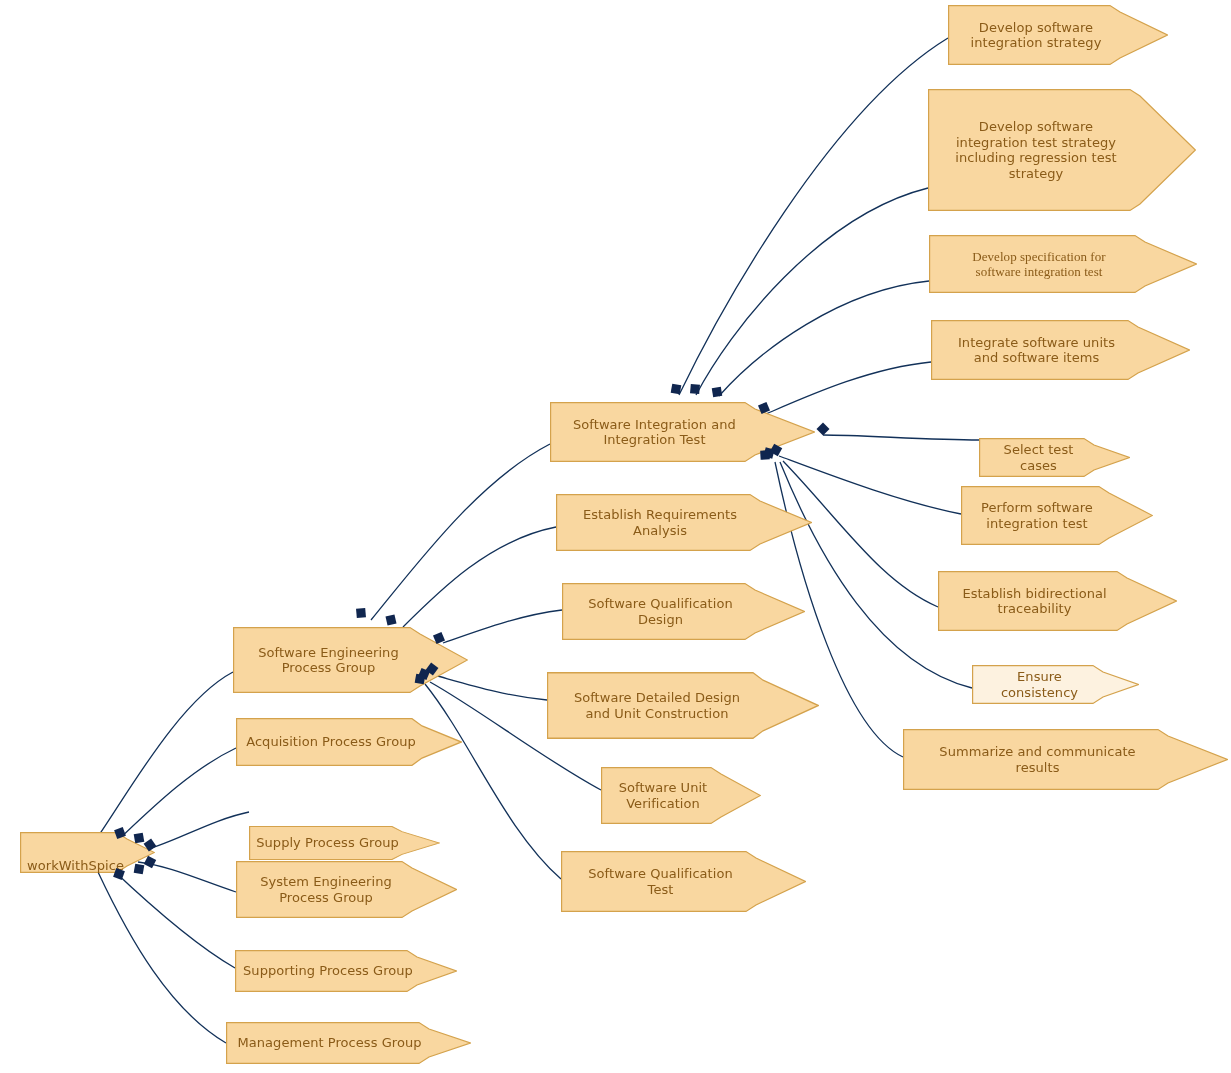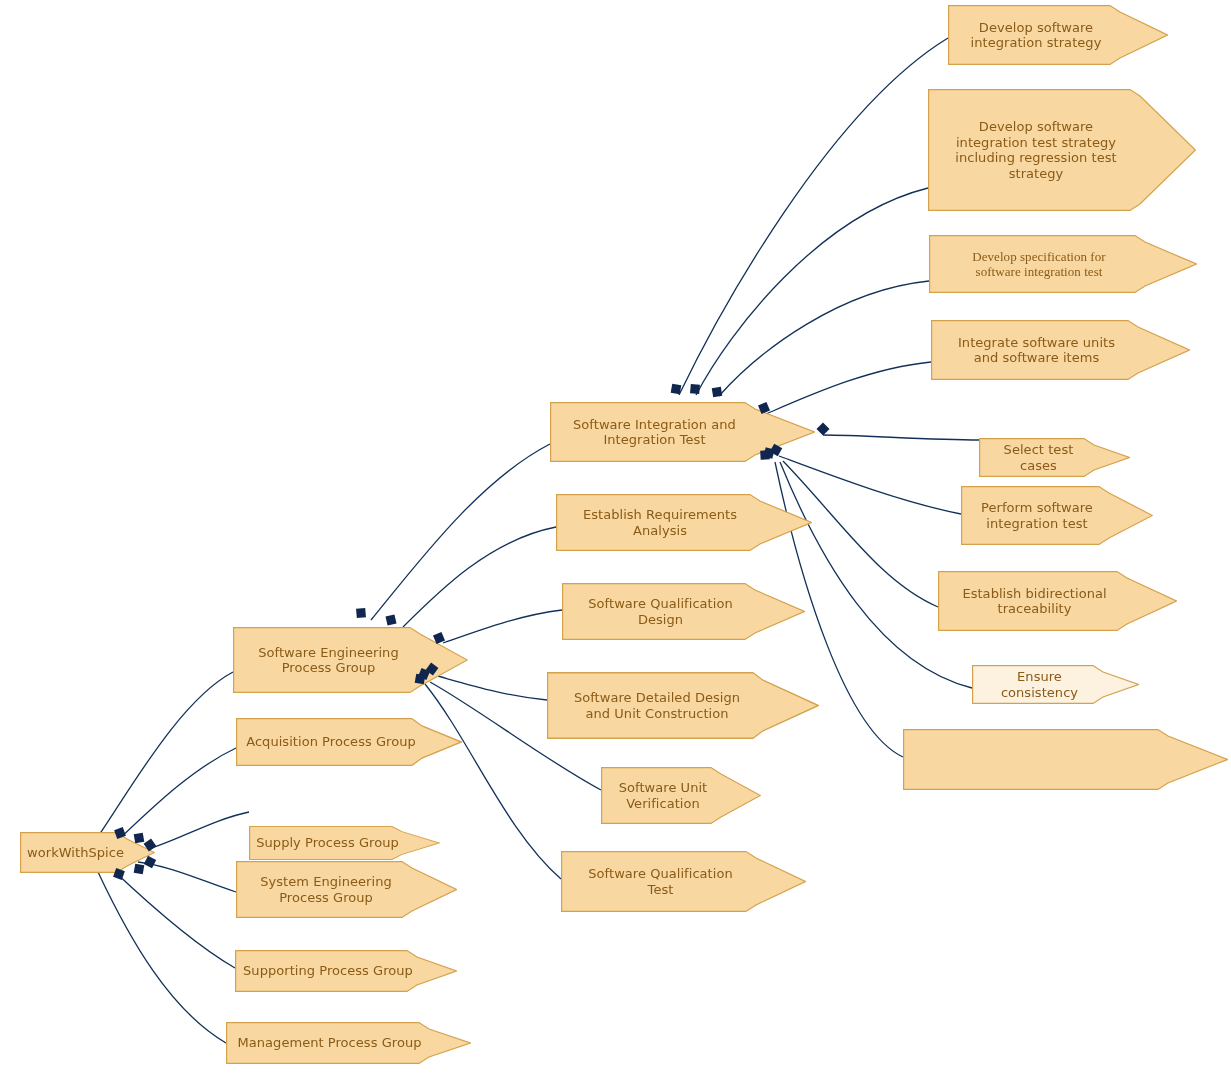--- a/index.html
+++ b/index.html
@@ -78,21 +78,21 @@
       <path d="M 696,395 C 730,330 820,215 928,188" fill="none" stroke="#123159" stroke-width="1.3"></path>
       <path d="M 719,396 C 760,350 840,290 929,281" fill="none" stroke="#123159" stroke-width="1.3"></path>
       <path d="M 766,414 C 810,395 870,368 931,362" fill="none" stroke="#123159" stroke-width="1.3"></path>
       <path d="M 823,435 C 860,435 930,440 979,440" fill="none" stroke="#123159" stroke-width="1.3"></path>
       <path d="M 779,456 C 830,475 900,502 961,514" fill="none" stroke="#123159" stroke-width="1.3"></path>
       <path d="M 783,461 C 840,520 880,582 938,607" fill="none" stroke="#123159" stroke-width="1.3"></path>
       <path d="M 780,462 C 820,560 880,665 972,688" fill="none" stroke="#123159" stroke-width="1.3"></path>
       <path d="M 775,462 C 800,580 845,730 903,757" fill="none" stroke="#123159" stroke-width="1.3"></path>
     </svg>
   <div id="node-layer">
-      <div class="node" style="left: 20px; top: 832px; width: 135px; height: 41px; padding-right: 30px;"><svg class="node-shape" viewBox="0 0 135 41" preserveAspectRatio="none">
+      <div class="node" style="left: 20px; top: 832px; width: 135px; height: 41px; padding-right: 30px; align-items: flex-end;"><svg class="node-shape" viewBox="0 0 135 41" preserveAspectRatio="none">
           <polygon points="0.6,0.6 97,0.6 107,7 134.4,20.5 107,34 97,40.4 0.6,40.4" fill="#f9d7a0" stroke="#d4a24c" stroke-width="1.2" stroke-linejoin="miter"></polygon>
         </svg><span class="node-label" style="color: rgb(138, 91, 24);">workWithSpice</span></div>
       <div class="node" style="left: 233px; top: 627px; width: 235px; height: 66px; padding-right: 50px;"><svg class="node-shape" viewBox="0 0 235 66" preserveAspectRatio="none">
           <polygon points="0.6,0.6 177,0.6 187,7 234.4,33 187,59 177,65.4 0.6,65.4" fill="#f9d7a0" stroke="#d4a24c" stroke-width="1.2" stroke-linejoin="miter"></polygon>
         </svg><span class="node-label" style="color: rgb(138, 91, 24);">Software Engineering
 Process Group</span></div>
       <div class="node" style="left: 236px; top: 718px; width: 226px; height: 48px; padding-right: 42px;"><svg class="node-shape" viewBox="0 0 226 42" preserveAspectRatio="none">
           <polygon points="0.6,0.6 176,0.6 186,7 225.4,21 186,35 176,41.4 0.6,41.4" fill="#f9d7a0" stroke="#d4a24c" stroke-width="1.2" stroke-linejoin="miter"></polygon>
         </svg><span class="node-label" style="color: rgb(138, 91, 24);">Acquisition Process Group</span></div>
       <div class="node" style="left: 249px; top: 826px; width: 191px; height: 34px; padding-right: 40px;"><svg class="node-shape" viewBox="0 0 191 42" preserveAspectRatio="none">
@@ -159,21 +159,22 @@
 integration test</span></div>
       <div class="node" style="left: 938px; top: 571px; width: 239px; height: 60px; padding-right: 52px;"><svg class="node-shape" viewBox="0 0 239 60" preserveAspectRatio="none">
           <polygon points="0.6,0.6 179,0.6 189,7 238.4,30 189,53 179,59.4 0.6,59.4" fill="#f9d7a0" stroke="#d4a24c" stroke-width="1.2" stroke-linejoin="miter"></polygon>
         </svg><span class="node-label" style="color: rgb(138, 91, 24);">Establish bidirectional
 traceability</span></div>
       <div class="node" style="left: 972px; top: 665px; width: 167px; height: 39px; padding-right: 38px;"><svg class="node-shape" viewBox="0 0 167 39" preserveAspectRatio="none">
           <polygon points="0.6,0.6 121,0.6 131,7 166.4,19.5 131,32 121,38.4 0.6,38.4" fill="#fdf2e0" stroke="#d4a24c" stroke-width="1.2" stroke-linejoin="miter"></polygon>
         </svg><span class="node-label" style="color: rgb(138, 91, 24);">Ensure consistency</span></div>
       <div class="node" style="left: 903px; top: 729px; width: 325px; height: 61px; padding-right: 62px;"><svg class="node-shape" viewBox="0 0 325 61" preserveAspectRatio="none">
           <polygon points="0.6,0.6 255,0.6 265,7 324.4,30.5 265,54 255,60.4 0.6,60.4" fill="#f9d7a0" stroke="#d4a24c" stroke-width="1.2" stroke-linejoin="miter"></polygon>
-        </svg></div>
+        </svg><span class="node-label" style="color: rgb(138, 91, 24);">Summarize and communicate
+results</span></div>
     </div>
   <div id="connector-layer">
       <div class="diamond" style="left: 112px; top: 825px; width: 16px; height: 16px;"><svg viewBox="0 0 16 16" width="16" height="16">
           <polygon points="8,1.5 14.5,8 8,14.5 1.5,8" fill="#10264f" transform="rotate(25 8 8)"></polygon>
         </svg></div>
       <div class="diamond" style="left: 131px; top: 830px; width: 16px; height: 16px;"><svg viewBox="0 0 16 16" width="16" height="16">
           <polygon points="8,1.5 14.5,8 8,14.5 1.5,8" fill="#10264f" transform="rotate(35 8 8)"></polygon>
         </svg></div>
       <div class="diamond" style="left: 142px; top: 837px; width: 16px; height: 16px;"><svg viewBox="0 0 16 16" width="16" height="16">
           <polygon points="8,1.5 14.5,8 8,14.5 1.5,8" fill="#10264f" transform="rotate(10 8 8)"></polygon>

